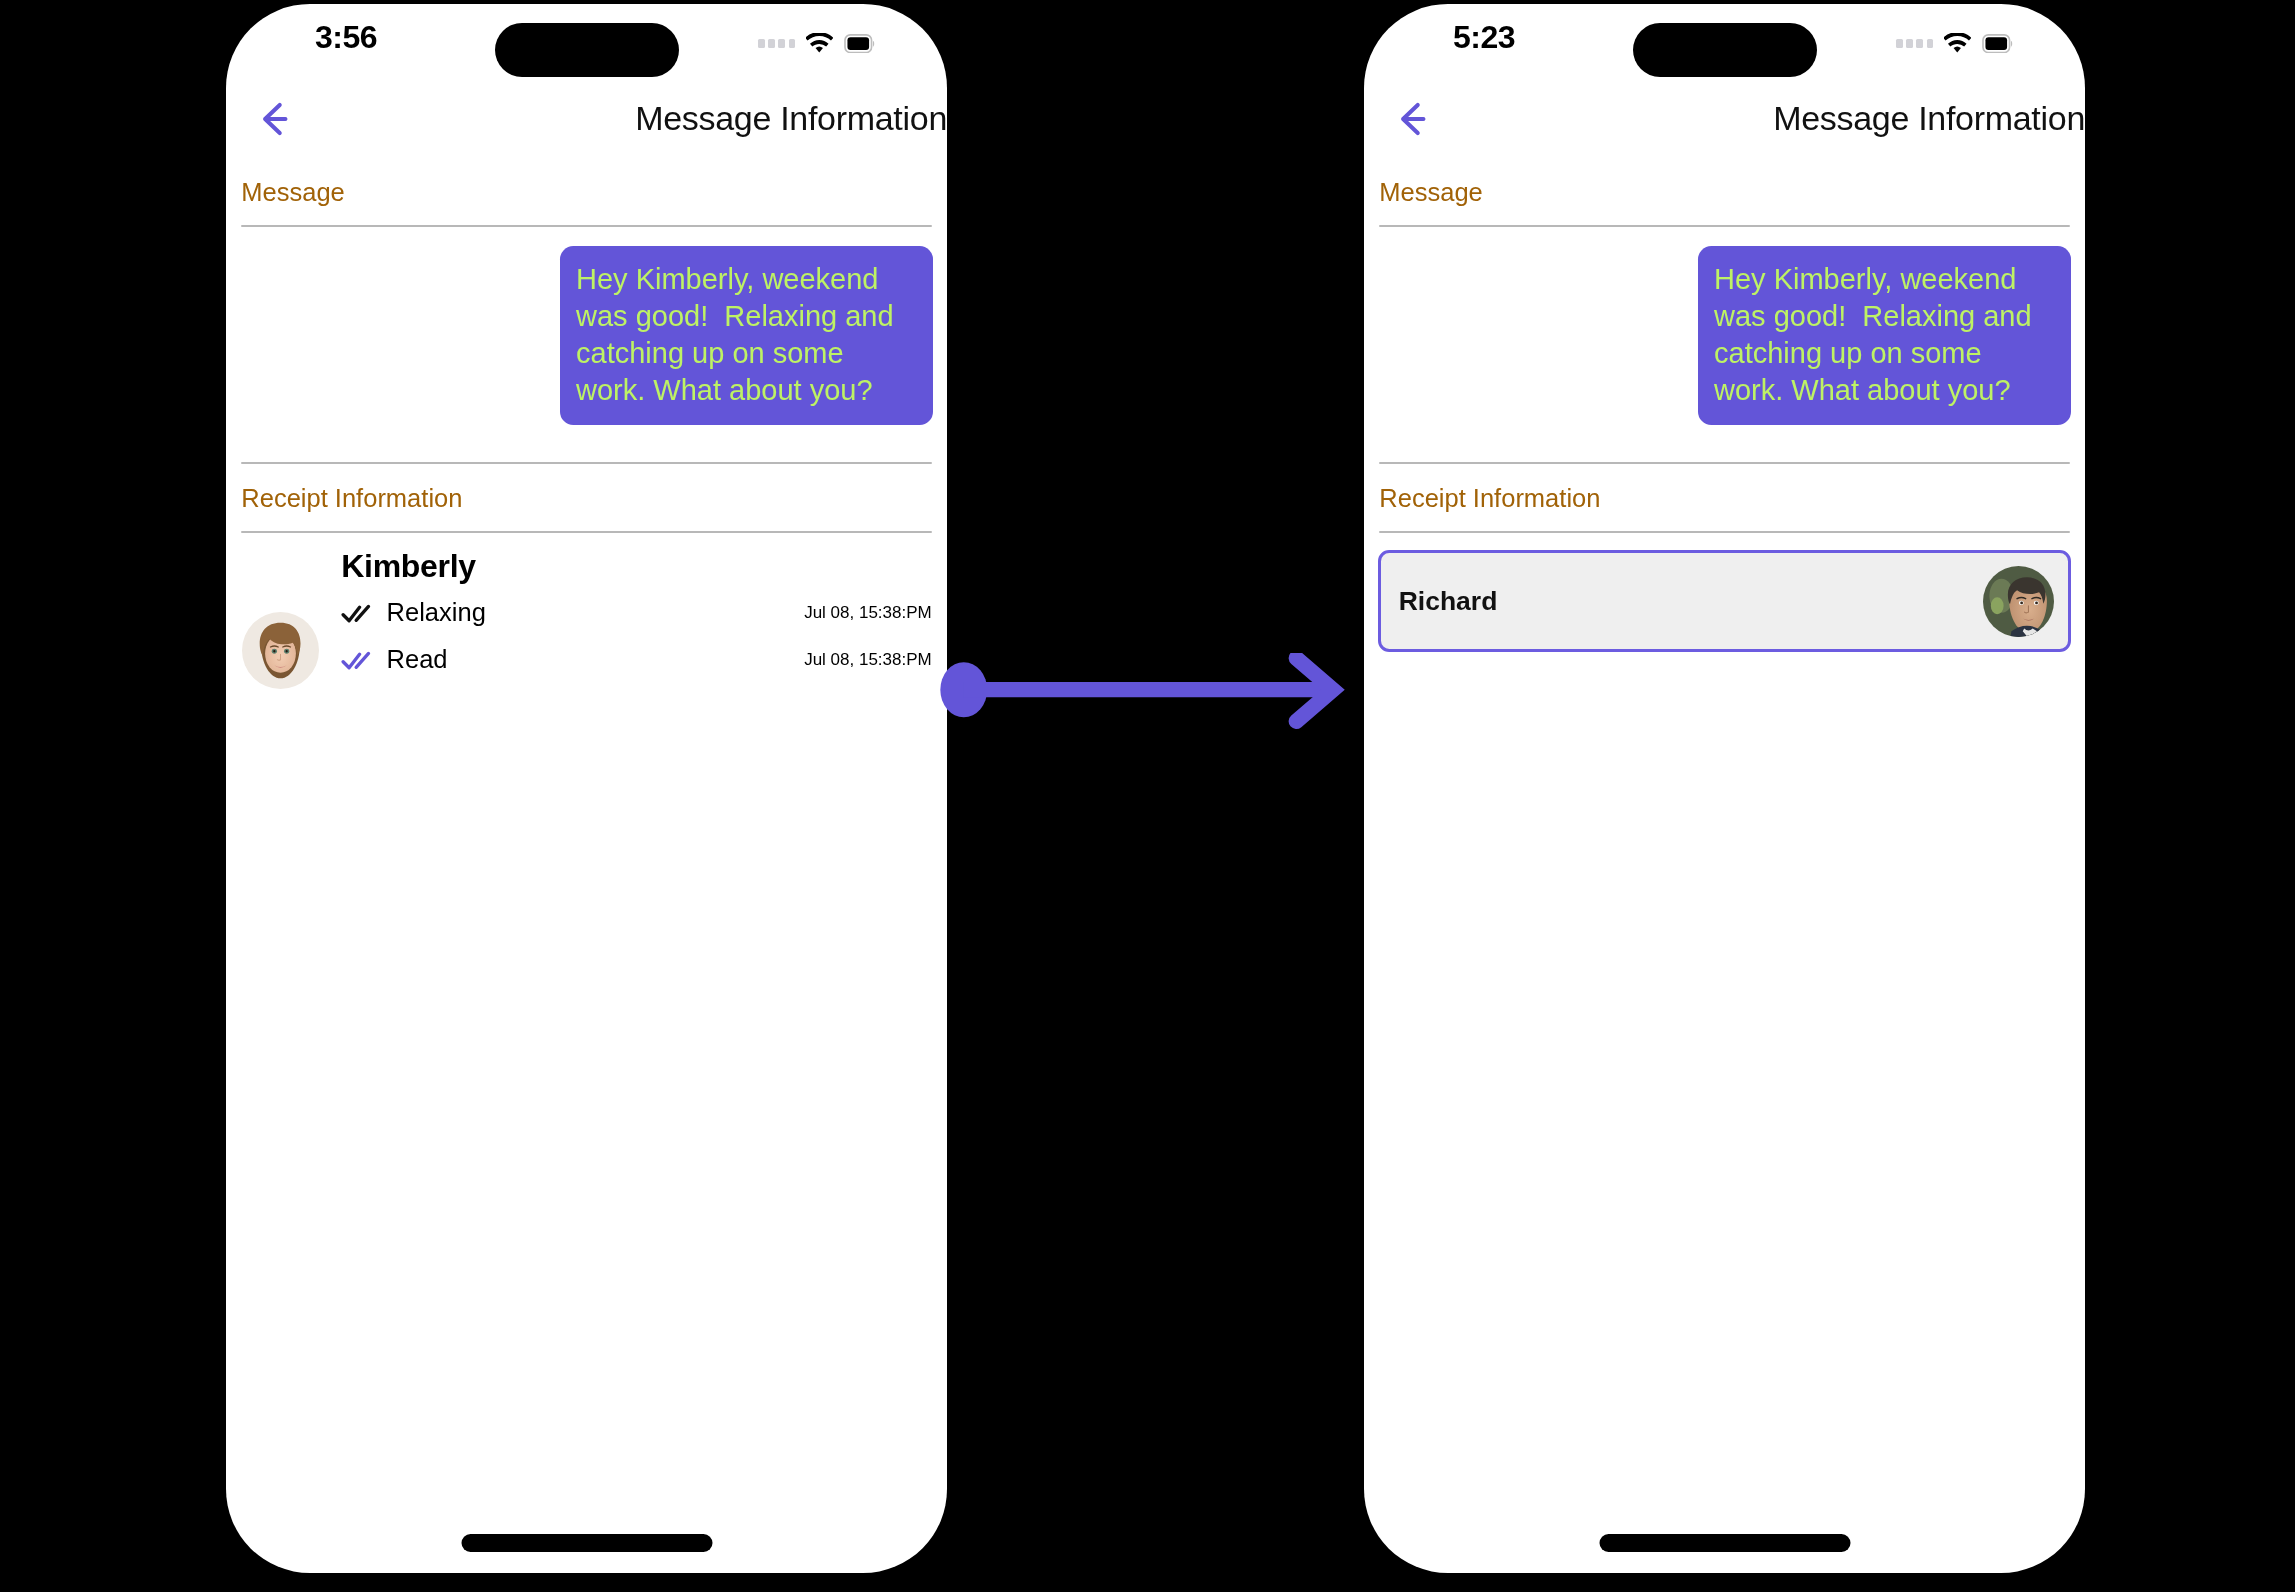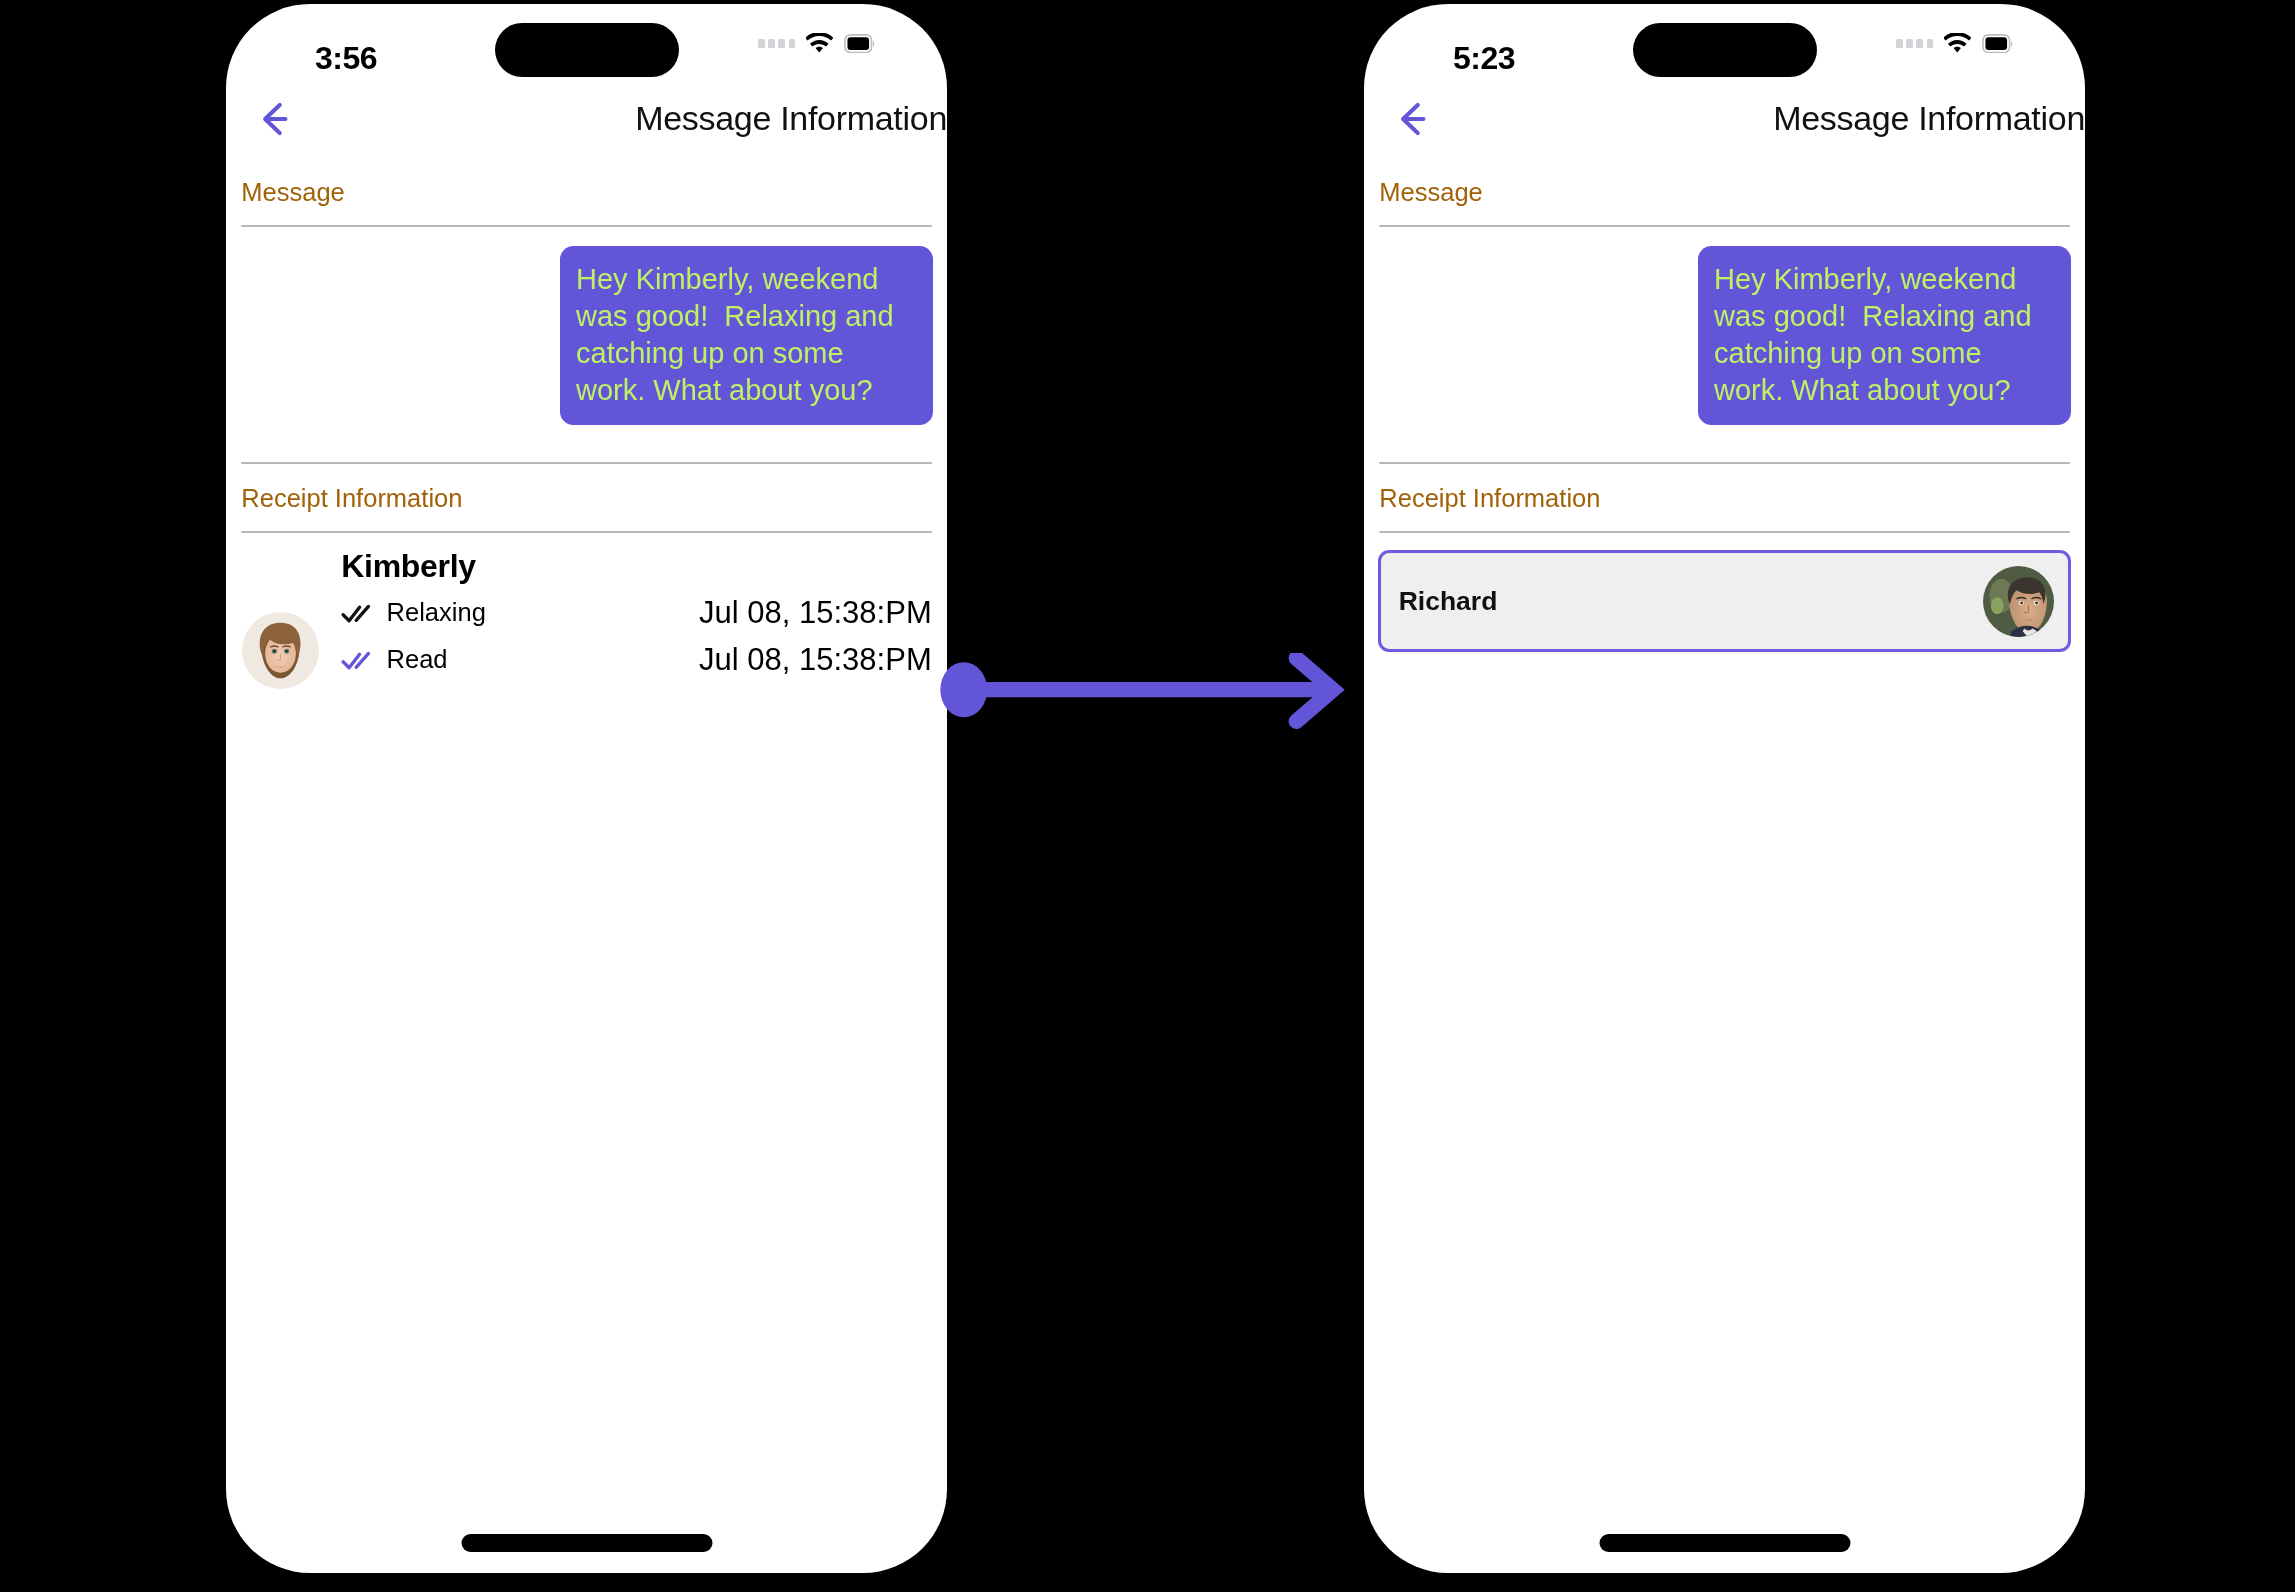--- a/index.html
+++ b/index.html
@@ -31,21 +31,21 @@
 
   
   .status-bar {
     position: relative;
     height: 77px;
     width: 100%;
   }
   .status-time {
     position: absolute;
     left: 89px;
-    top: 36px;
+    top: 15px;
     font-size: 32px;
     font-weight: 700;
     color: #000000;
     letter-spacing: -0.5px;
   }
   .dynamic-island {
     position: absolute;
     left: 50%;
     transform: translateX(-50%);
     top: 19.4px;
@@ -165,21 +165,21 @@
     height: 47px;
   }
   .check-icon { width: 32px; height: 26.5px; flex: 0 0 32px; }
   .receipt-status {
     font-size: 25.5px;
     color: #000000;
     margin-left: 13.3px;
     flex: 1;
   }
   .receipt-time {
-    font-size: 31px;
+    font-size: 17px;
     color: #000000;
     white-space: nowrap;
   }
 
   
   .contact-card {
     margin: 17.4px 14.3px 0 14.3px;
     height: 102px;
     background: #EFEFEF;
     border: 3.1px solid #6C5CE0;

